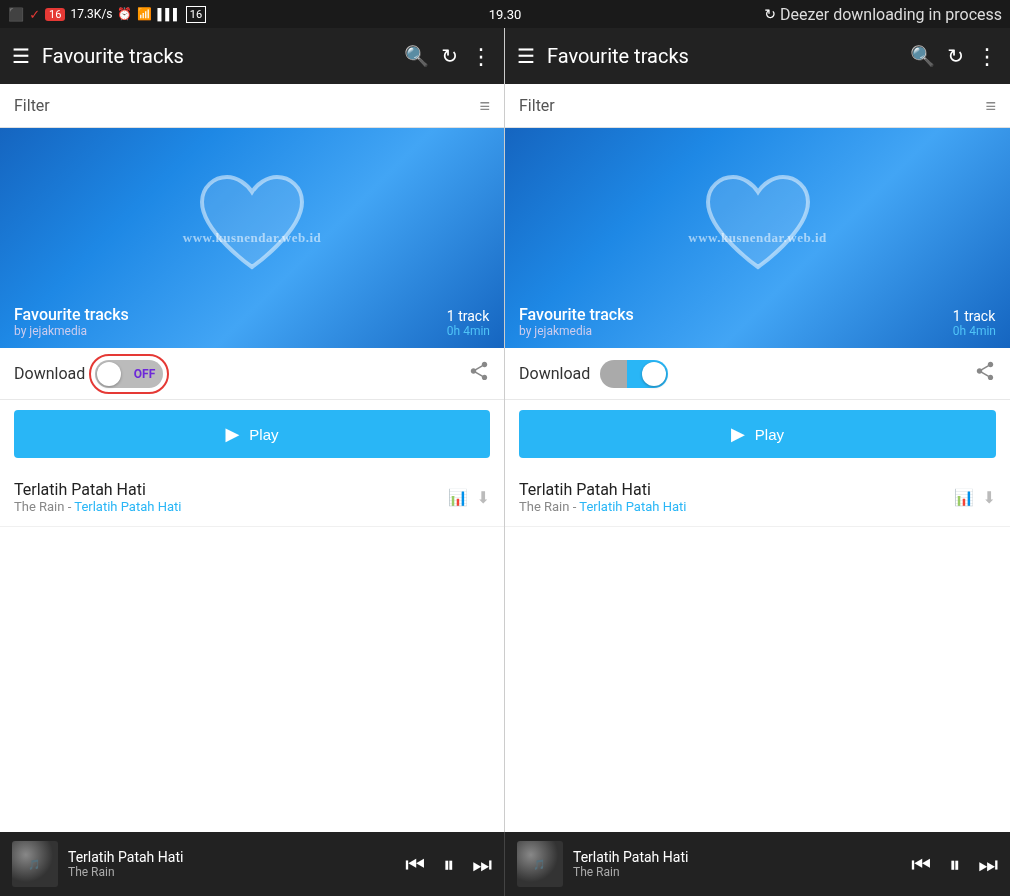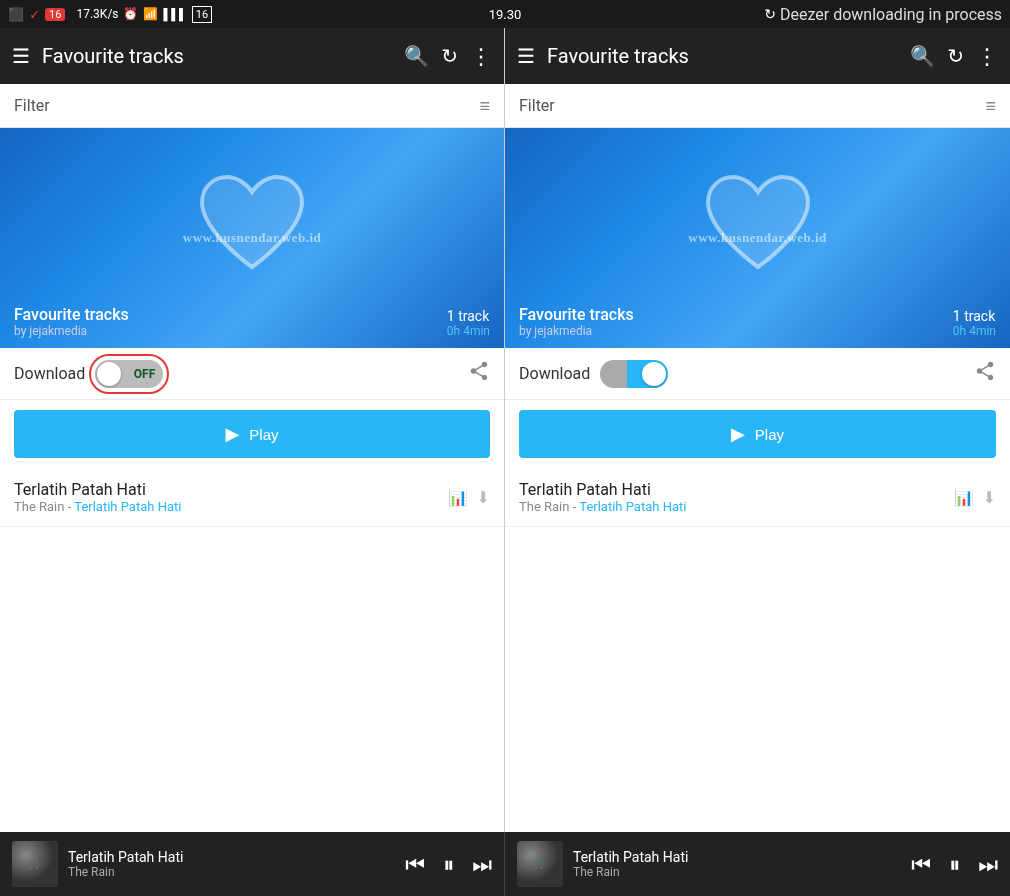--- a/index.html
+++ b/index.html
@@ -166,21 +166,21 @@
       background: #bbb;
       border-radius: 14px;
       display: flex;
       align-items: center;
       cursor: pointer;
       position: relative;
     }
     .toggle-off-label {
       position: absolute;
       right: 8px;
-      color: #14532d;
+      color: #6d28d9;
       font-size: 12px;
       font-weight: bold;
     }
     .toggle-off-knob {
       width: 24px;
       height: 24px;
       background: white;
       border-radius: 50%;
       position: absolute;
       left: 2px;
@@ -340,21 +340,21 @@
     }
   </style>
 </head>
 <body>
 
 <div class="status-bar">
   <div class="status-bar-left">
     <span style="font-size:13px;">⬛</span>
     <span style="color:#e53935; font-size:13px;">✓</span>
     <span style="background:#e53935; color:white; border-radius:3px; padding:0 4px; font-size:11px;">16</span>
-    <span style="margin-left:6px;">17.3K/s</span>
+    <span style="margin-left:0;">17.3K/s</span>
     <span>⏰</span>
     <span>📶</span>
     <span style="font-size:11px;">▌▌▌</span>
     <span style="font-size:11px; border: 1px solid white; padding: 1px 3px;">16</span>
   </div>
   <span style="position:absolute; left:50%; transform:translateX(-50%); font-size:13px;">19.30</span>
   <div class="status-bar-right">
     <span style="font-size:14px;">↻</span>
     <span style="font-size:16px; color:#ddd;">Deezer downloading in process</span>
   </div>

